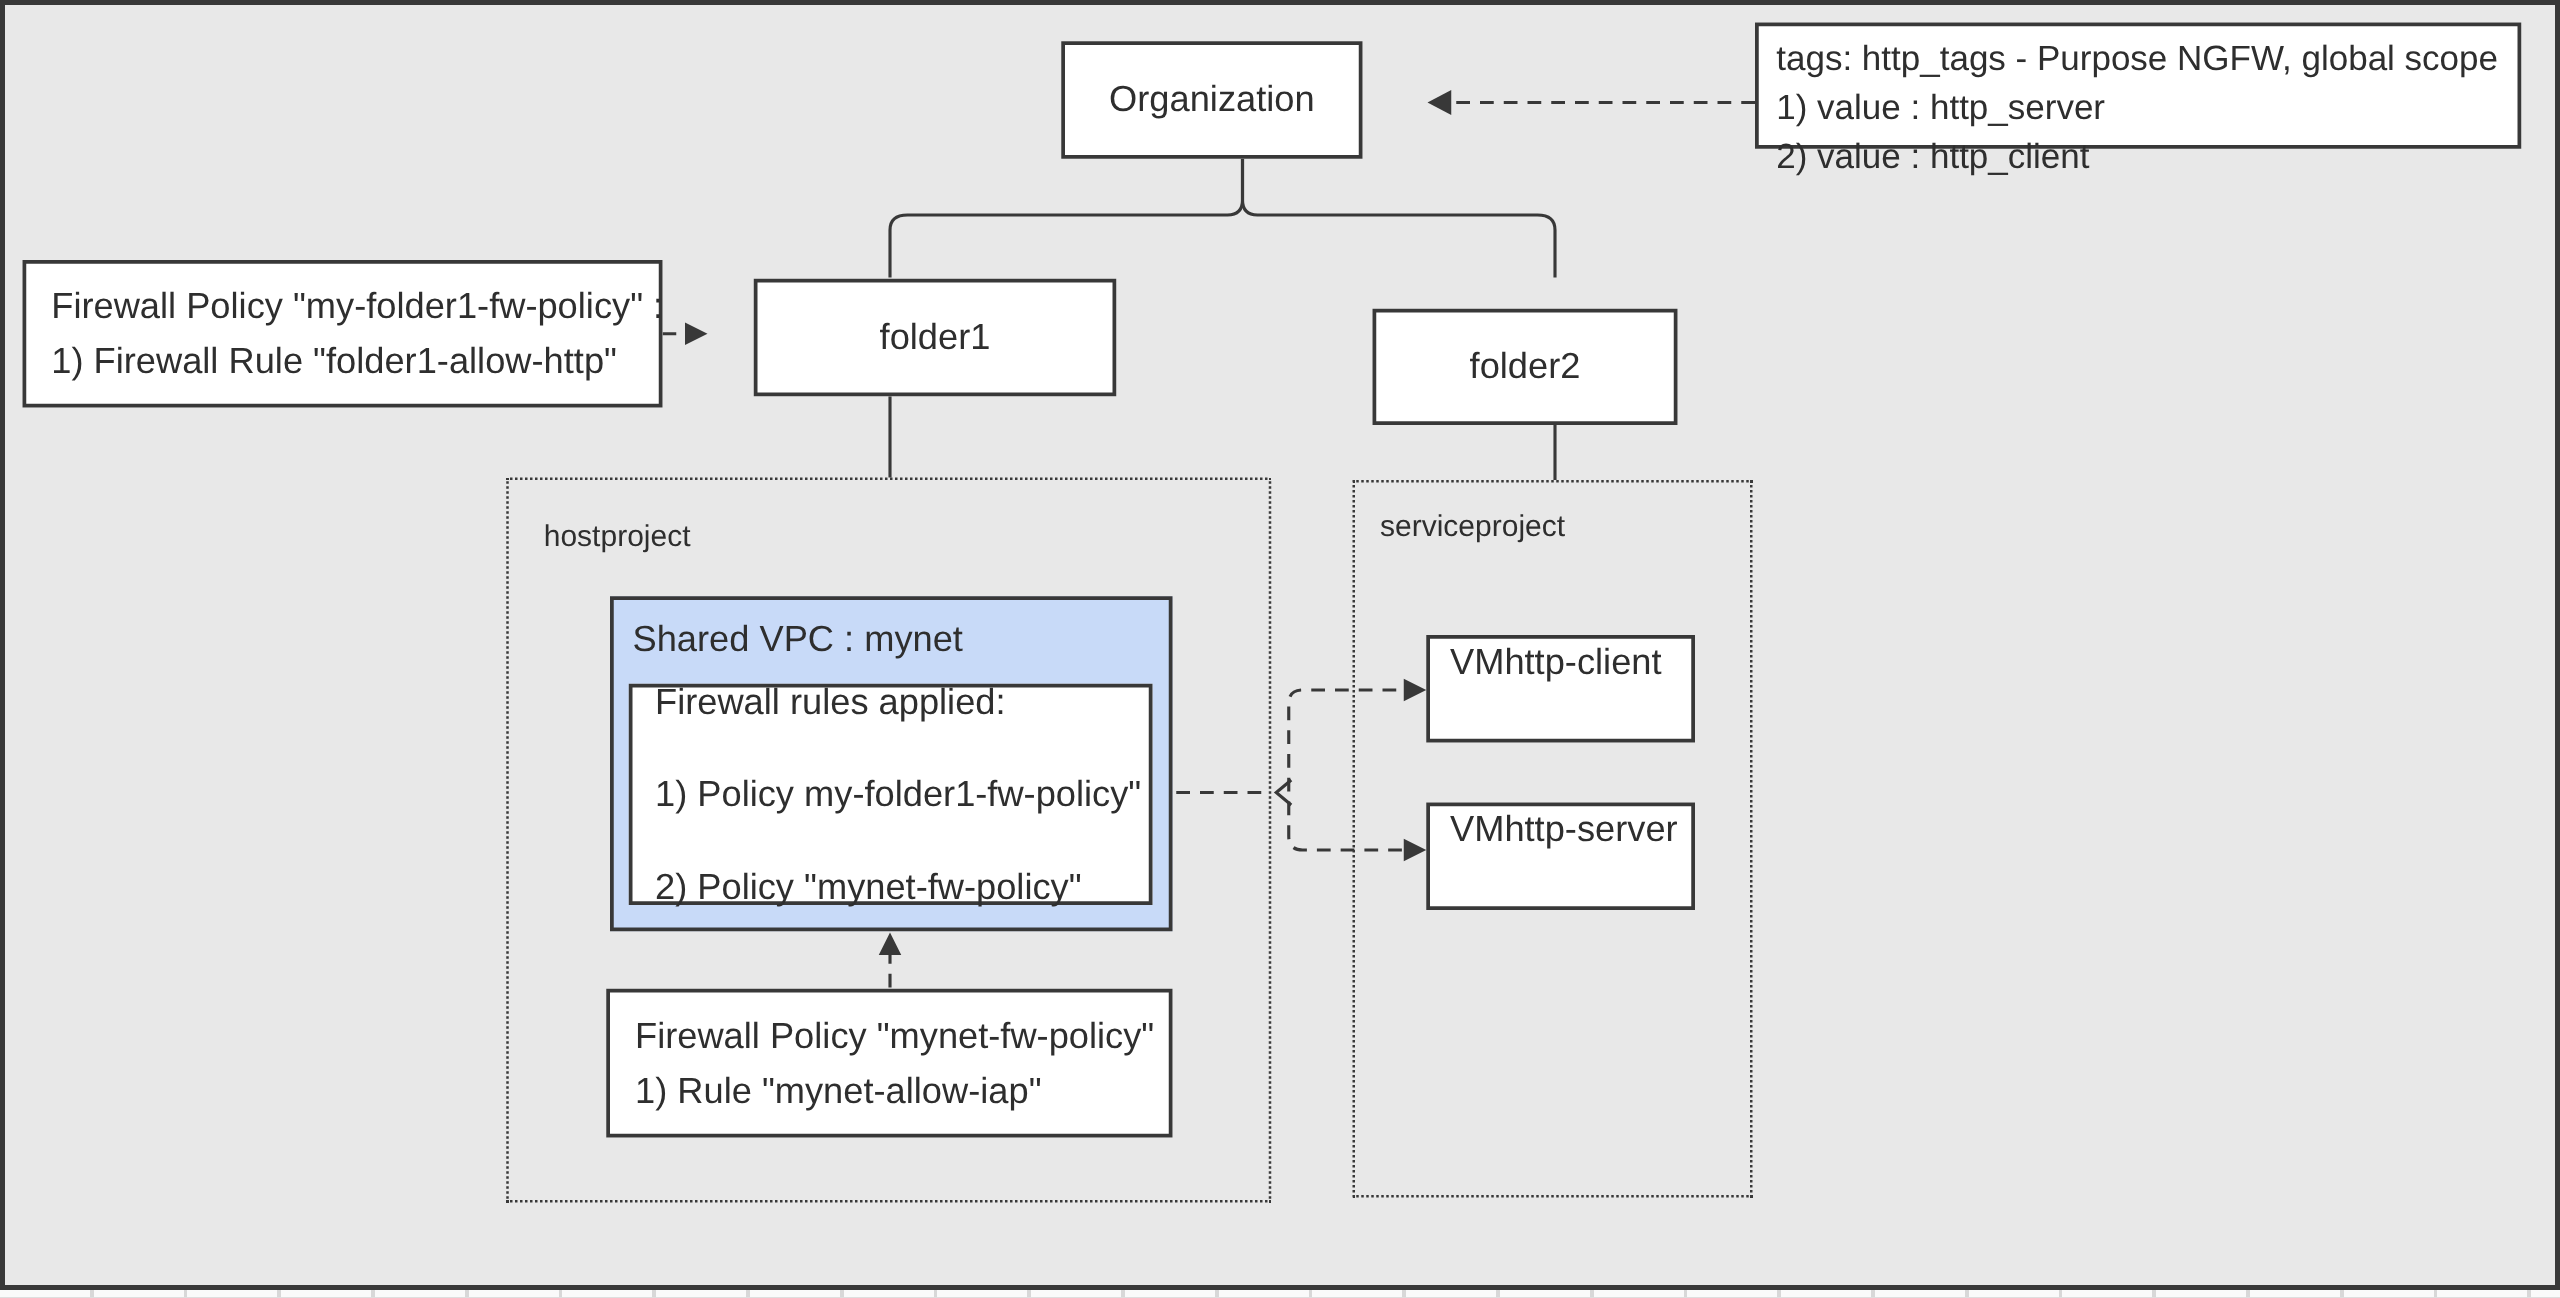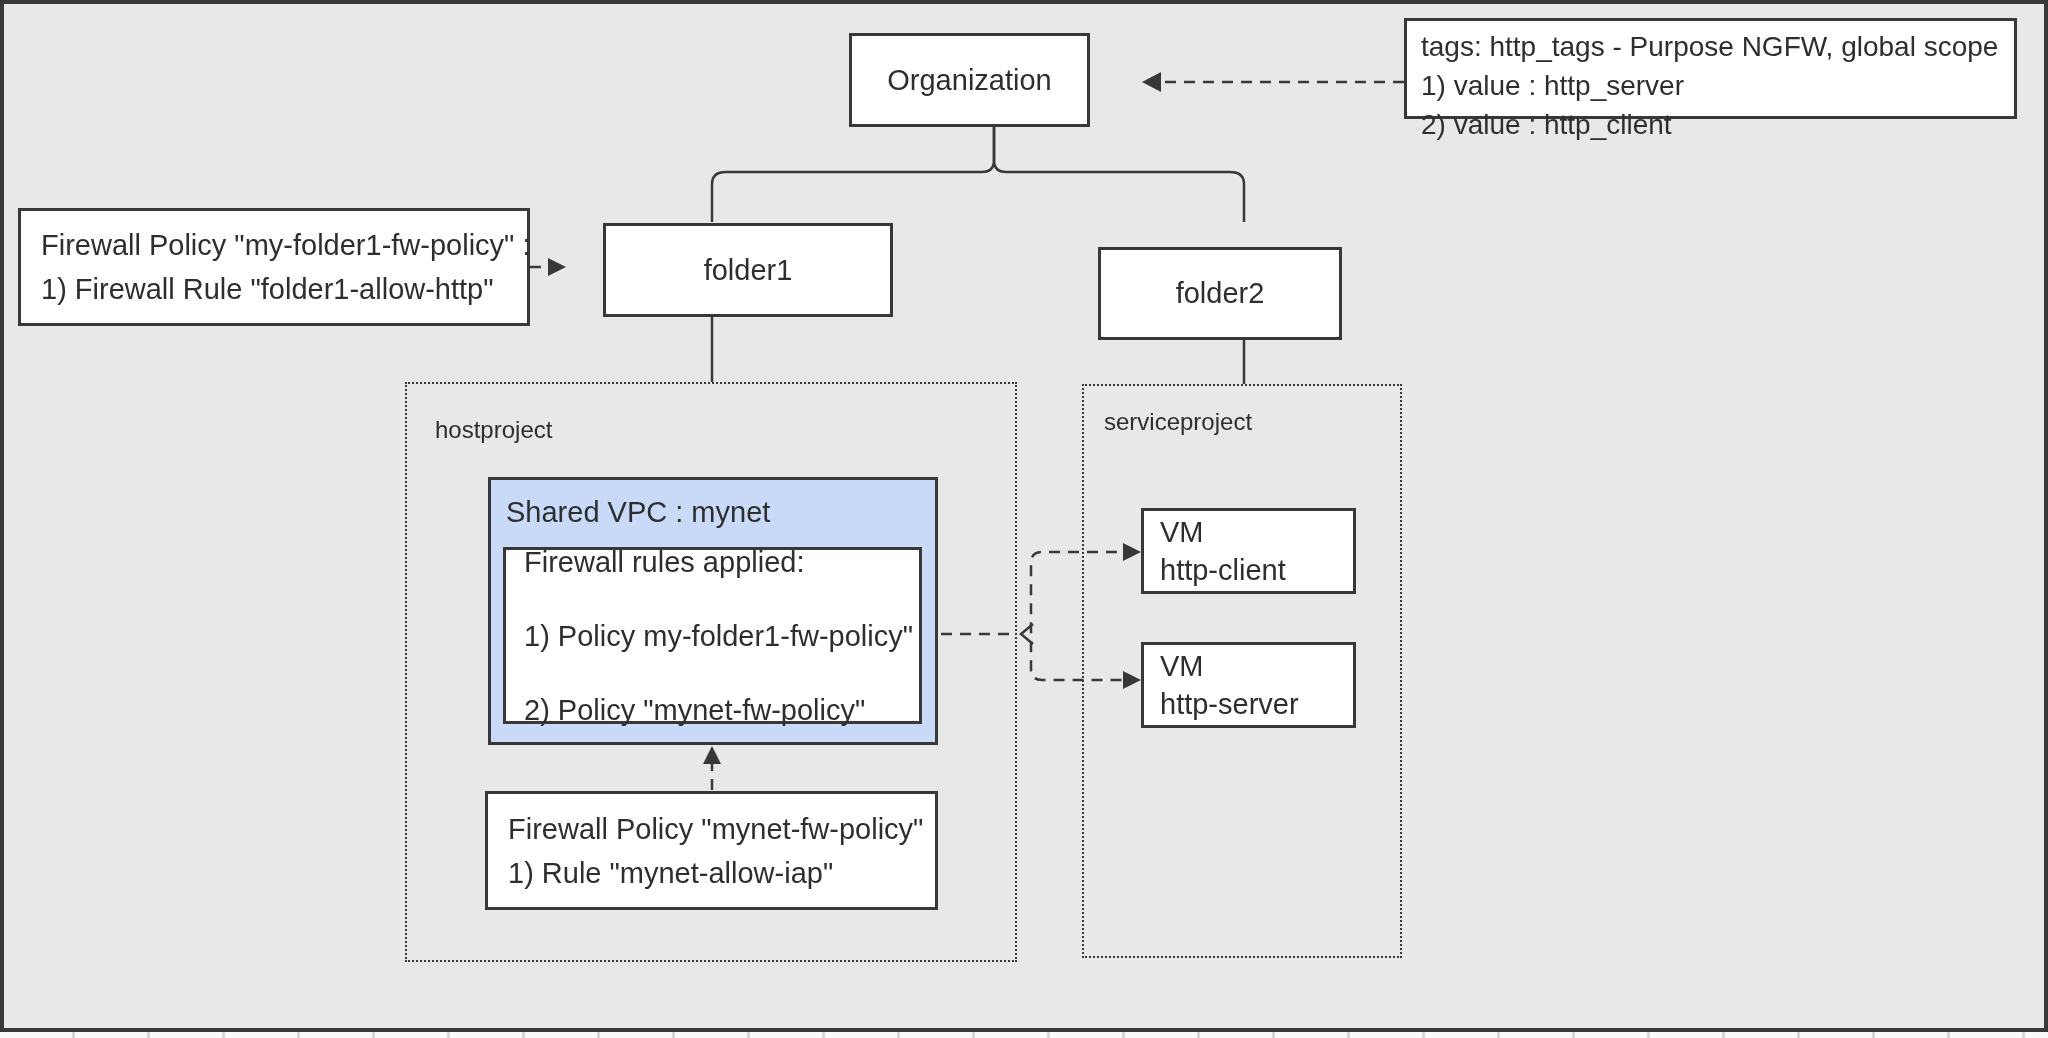--- a/index.html
+++ b/index.html
@@ -36,21 +36,21 @@
     position:absolute;box-sizing:border-box;
     border:2.5px dotted #383838;background:transparent;
   }
   .container-label{position:absolute;font-size:24px;white-space:nowrap;}
   .vpc{
     position:absolute;box-sizing:border-box;
     border:3px solid #383838;
   }
   .vpc-label{position:absolute;left:15px;top:16px;font-size:29px;white-space:nowrap;}
   .vm{
-    display:flex;flex-direction:column;justify-content:center;
+    display:flex;
     line-height:38px;padding-left:16px;white-space:nowrap;
   }
   svg.wires{position:absolute;left:0;top:0;pointer-events:none;}
   svg.wires path, svg.wires polyline{fill:none;stroke:#383838;stroke-width:2.5px;}
   svg.wires .dash{stroke-dasharray:11 8;}
   svg.wires polygon{fill:#383838;stroke:none;}
 </style>
 </head>
 <body>
 

